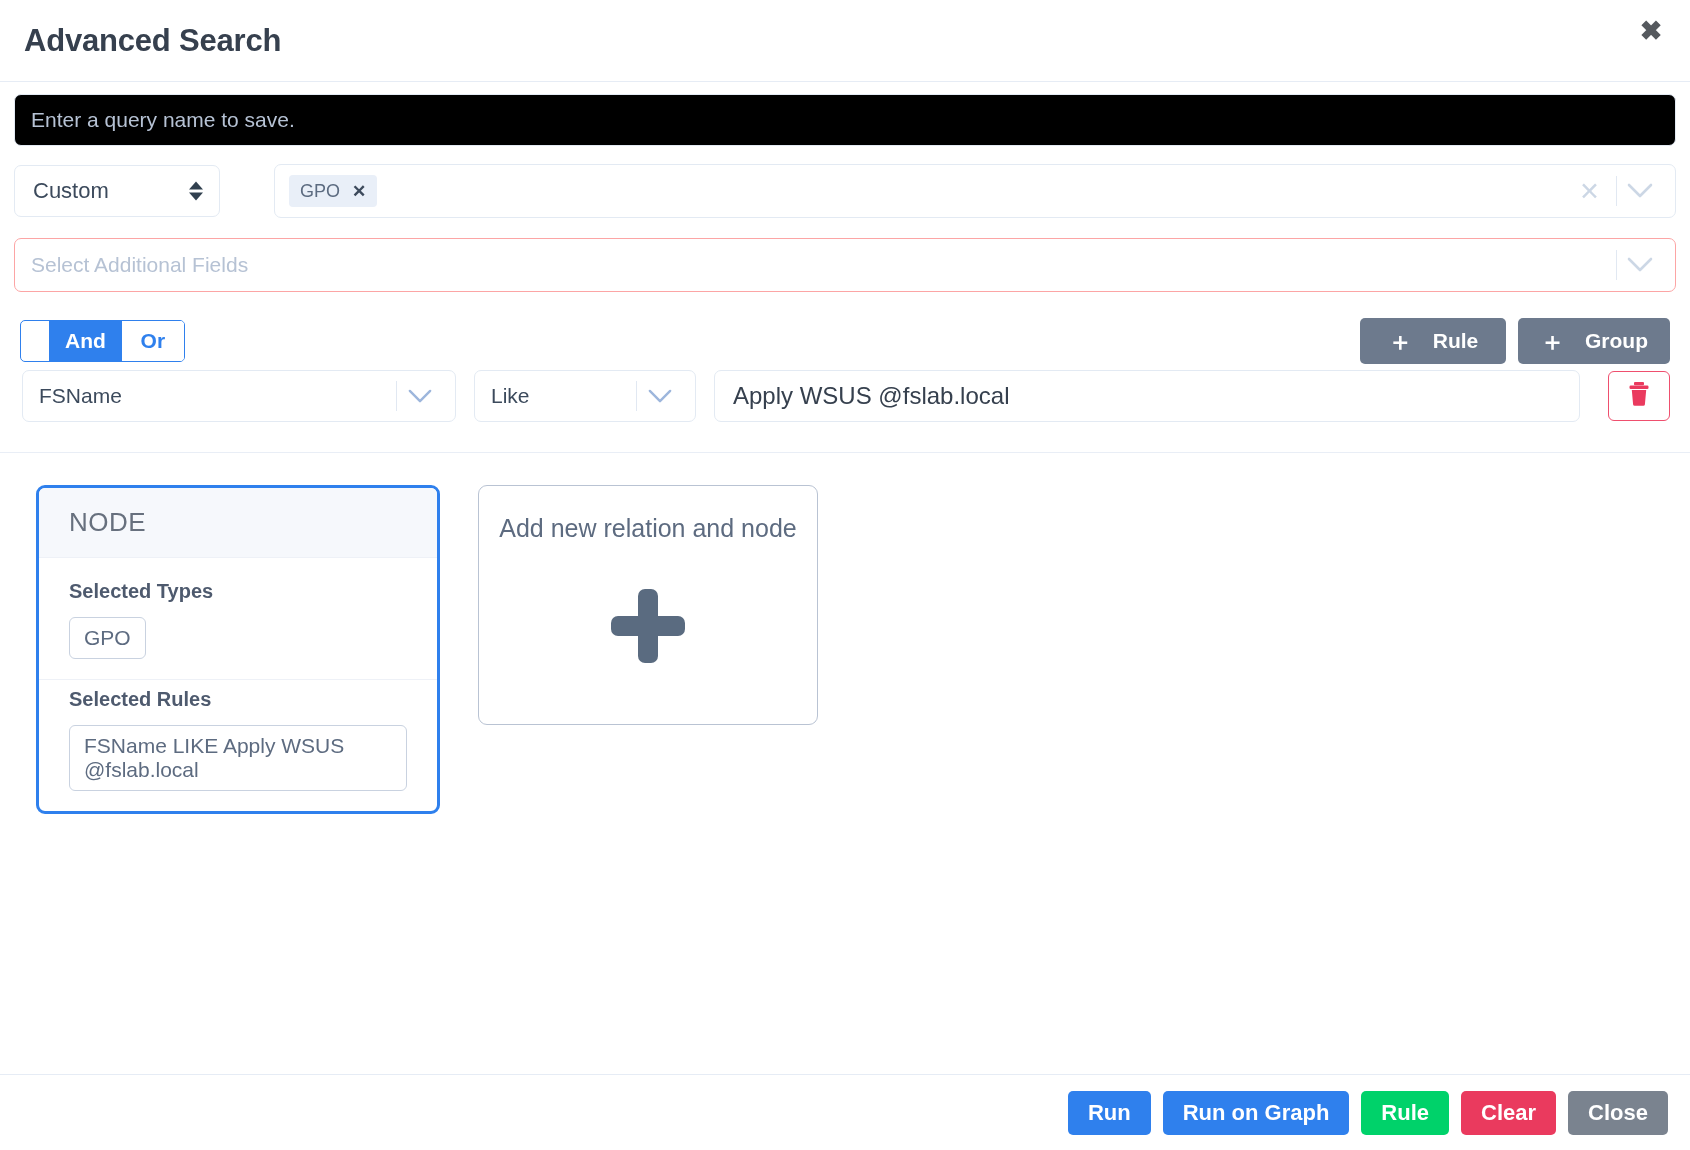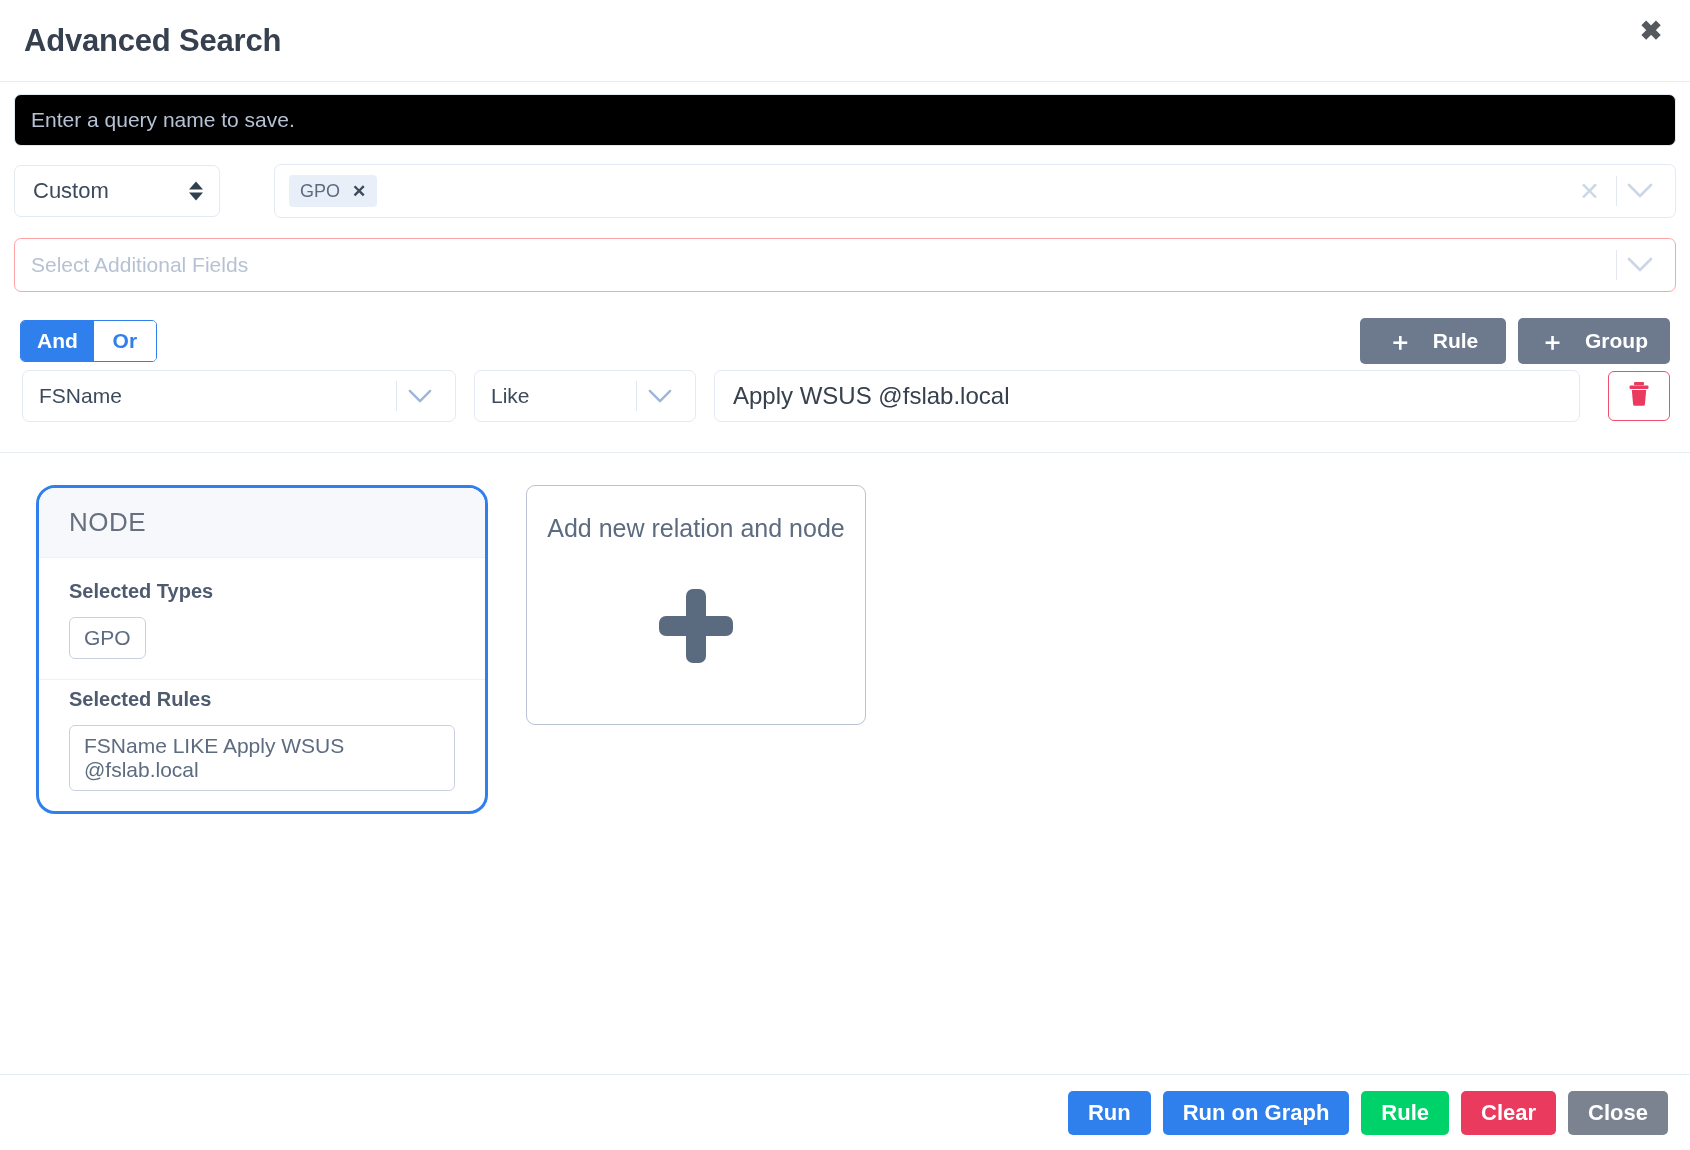--- a/index.html
+++ b/index.html
@@ -98,21 +98,21 @@
     display: flex; align-items: center; padding: 0 70px 0 16px;
     font-size: 21px;
   }
 
   
   .row-4 {
     margin-top: 26px; padding: 0 20px;
     display: flex; align-items: center; justify-content: space-between;
   }
   .andor {
-    display: inline-flex; border: 1px solid #2f80ed; border-radius: 5px; overflow: hidden;
+    display: inline-flex; border: 1px solid #2f80ed; border-radius: 5px; overflow: hidden; padding-left: 28px;
   }
   .andor div {
     height: 40px; min-width: 62px;
     display: flex; align-items: center; justify-content: center;
     padding: 0 16px;
     font-size: 21px; font-weight: 700; cursor: pointer;
   }
   .andor .on  { background: #2f80ed; color: #fff; }
   .andor .off { background: #fff; color: #2f80ed; }
 
@@ -152,22 +152,22 @@
     display: flex; align-items: center; justify-content: center;
     cursor: pointer; margin-left: 10px;
   }
 
   .hr-full { margin-top: 30px; border-top: 1px solid #e9eef6; }
 
   
   .cards { display: flex; gap: 38px; padding: 32px 0 0 36px; align-items: flex-start; }
 
   .node-card {
-    width: 452px;
-    border: 3px solid #2f80ed; border-radius: 19px;
+    width: 404px;
+    border: 3px solid #2f80ed; border-radius: 9px;
     background: #fff; overflow: hidden;
   }
   .node-head {
     background: #f6f8fc;
     padding: 19px 0 19px 30px;
     font-size: 26px; color: #67707e; letter-spacing: 0.5px;
     border-bottom: 1px solid #eef1f7;
   }
   .node-body { padding: 22px 0 0 0; }
   .sect { padding: 0 30px 20px 30px; }

